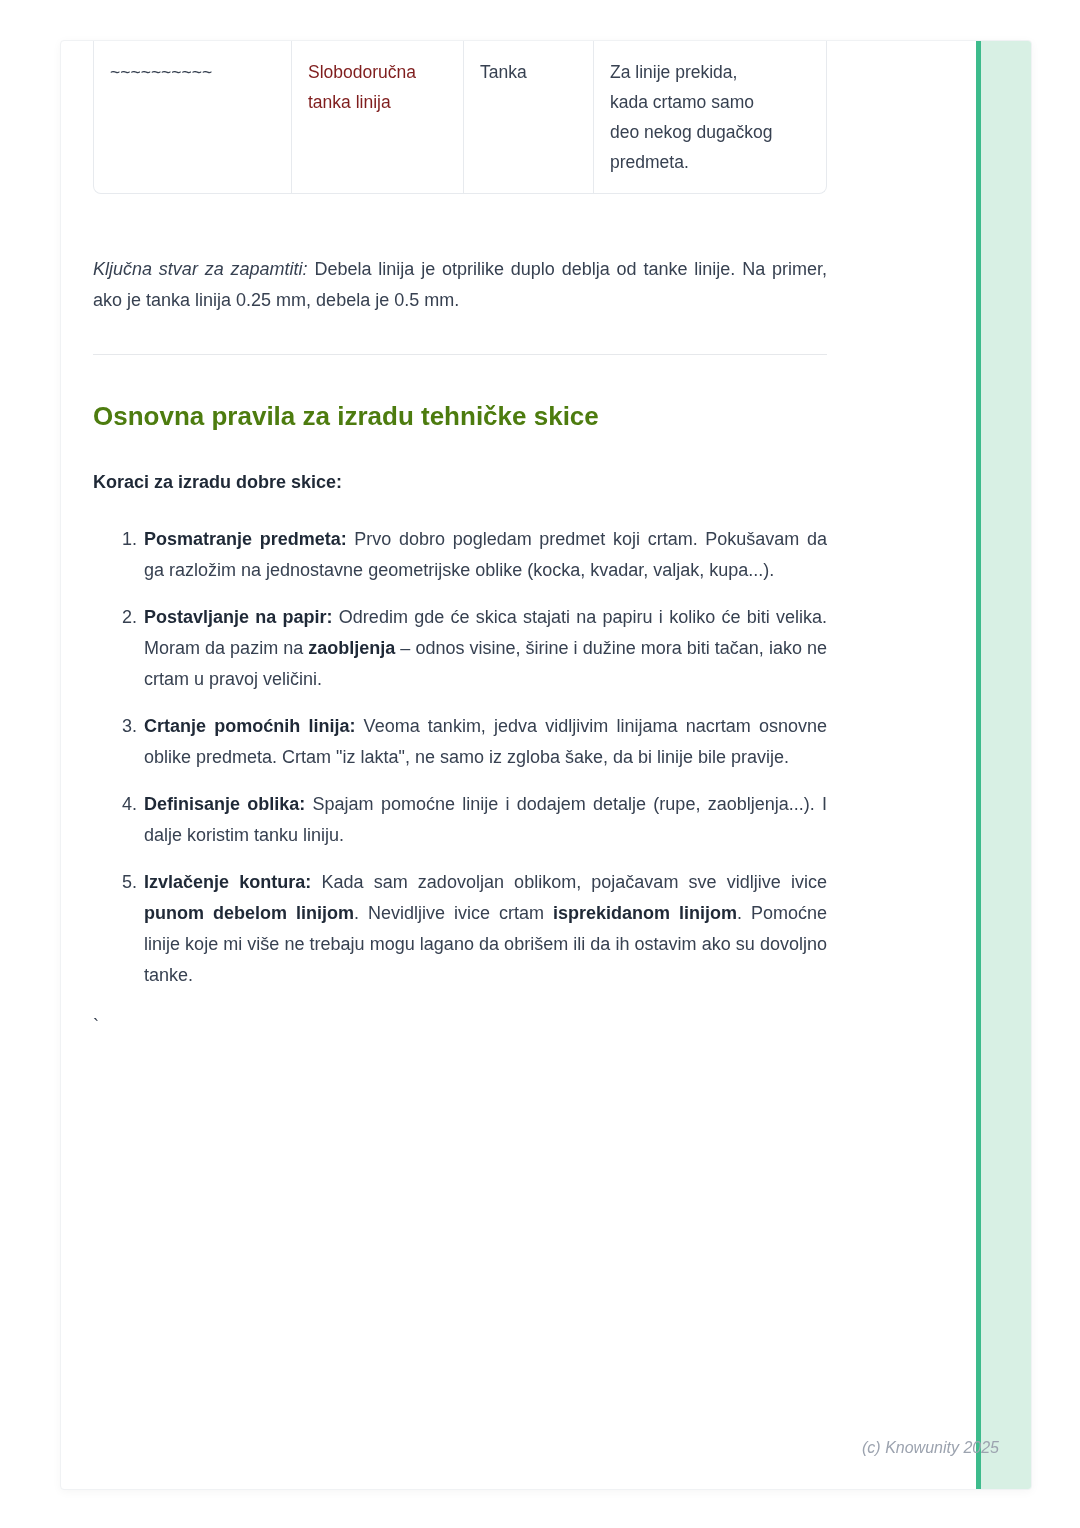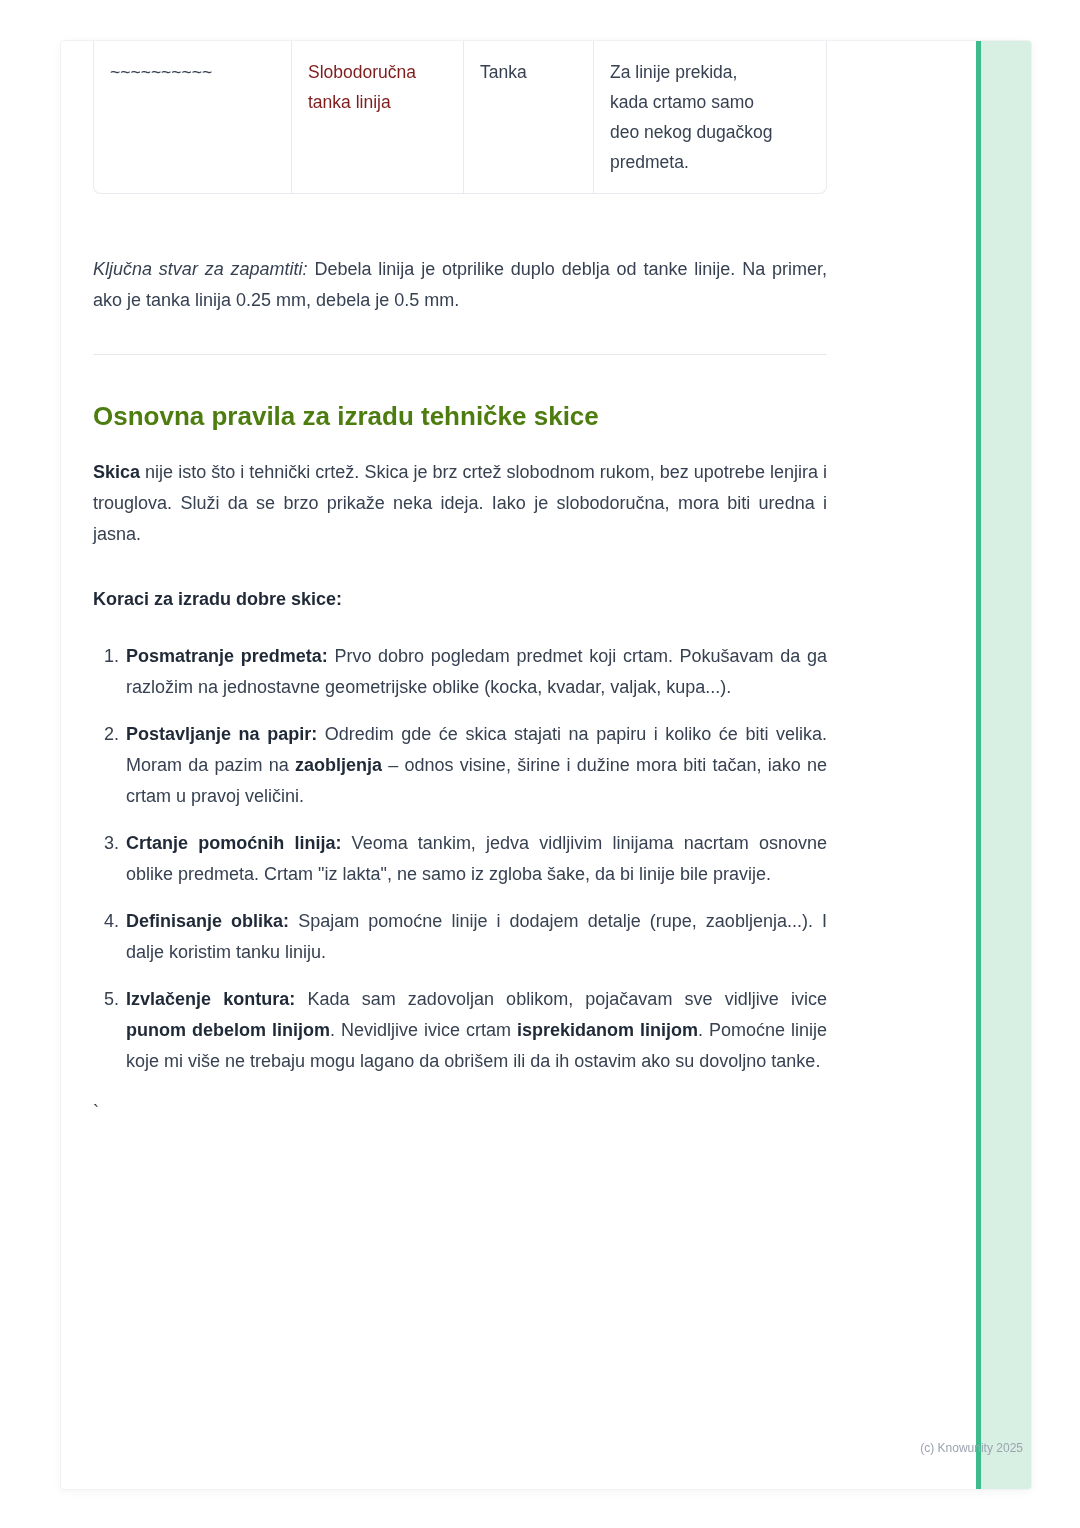--- a/index.html
+++ b/index.html
@@ -30,29 +30,29 @@
   .cell { padding:16px; border-right:1px solid #e7eaee; }
   .cell:last-child { border-right:none; }
   .cell.wrap-lines { white-space:pre-line; }
   .cell.name-cell { font-weight:400; color:#7f1d1d; }
   .keynote { margin-top:60px; text-align:justify; }
   .divider { margin-top:38px; border:none; border-top:1px solid #e6e8eb; height:0; }
   .h2 { margin-top:44px; font-size:26px; line-height:34px; font-weight:700; color:#4d7c0f; }
   .para { margin-top:24px; text-align:justify; }
   .steps-heading { margin-top:34px; font-weight:700; color:#1f2937; }
   ol.steps { margin-top:26px; padding-left:31px; }
-  ol.steps li { margin-bottom:16px; text-align:justify; padding-left:2px; }
+  ol.steps li { margin-bottom:16px; text-align:justify; padding-left:2px;margin-left:18px; }
   ol.steps li::marker { color:#374151; }
   .b { font-weight:700; color:#1f2937; }
   .i { font-style:italic; }
   .h3 { margin-top:44px; font-size:23px; line-height:30px; font-weight:700; color:#15a37c; }
   .tick { margin-top:20px; font-size:18px; }
   .copyright {
-    position:absolute; top:1400px; right:8px; z-index:3;
-    font-size:12px; line-height:14px; color:#9ca3af;
+    position:absolute; top:1400px; right:32px; z-index:3;
+    font-size:16px; line-height:14px; color:#9ca3af;font-style:italic;
   }
 </style>
 </head>
 <body>
 
 <div class="page">
   <div class="stripe"></div>
 
   <div class="content">
 
@@ -66,21 +66,20 @@
 deo nekog dugačkog
 predmeta.</div>
     </div>
 
     <p class="keynote"><span class="i">Ključna stvar za zapamtiti:</span><span> Debela linija je otprilike duplo deblja od tanke linije. Na primer, ako je tanka linija 0.25 mm, debela je 0.5 mm.</span></p>
 
     <hr class="divider">
 
     <h2 class="h2">Osnovna pravila za izradu tehničke skice</h2>
 
-    <p class="para"><span class="b">Skica</span><span> nije isto što i tehnički crtež. Skica je brz crtež slobodnom rukom, bez upotrebe lenjira i trouglova. Služi da se brzo prikaže neka ideja. Iako je slobodoručna, mora biti uredna i jasna.</span></p>
 
     <p class="steps-heading">Koraci za izradu dobre skice:</p>
 
     <ol class="steps">
         <li><span class="b">Posmatranje predmeta:</span><span> Prvo dobro pogledam predmet koji crtam. Pokušavam da ga razložim na jednostavne geometrijske oblike (kocka, kvadar, valjak, kupa...).</span></li>
         <li><span class="b">Postavljanje na papir:</span><span> Odredim gde će skica stajati na papiru i koliko će biti velika. Moram da pazim na </span><span class="b">zaobljenja</span><span> – odnos visine, širine i dužine mora biti tačan, iako ne crtam u pravoj veličini.</span></li>
         <li><span class="b">Crtanje pomoćnih linija:</span><span> Veoma tankim, jedva vidljivim linijama nacrtam osnovne oblike predmeta. Crtam "iz lakta", ne samo iz zgloba šake, da bi linije bile pravije.</span></li>
         <li><span class="b">Definisanje oblika:</span><span> Spajam pomoćne linije i dodajem detalje (rupe, zaobljenja...). I dalje koristim tanku liniju.</span></li>
         <li><span class="b">Izvlačenje kontura:</span><span> Kada sam zadovoljan oblikom, pojačavam sve vidljive ivice </span><span class="b">punom debelom linijom</span><span>. Nevidljive ivice crtam </span><span class="b">isprekidanom linijom</span><span>. Pomoćne linije koje mi više ne trebaju mogu lagano da obrišem ili da ih ostavim ako su dovoljno tanke.</span></li>
       </ol>

